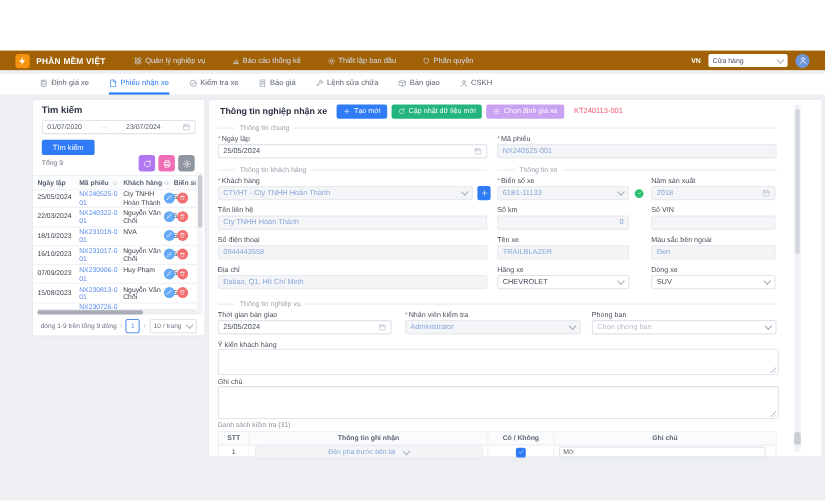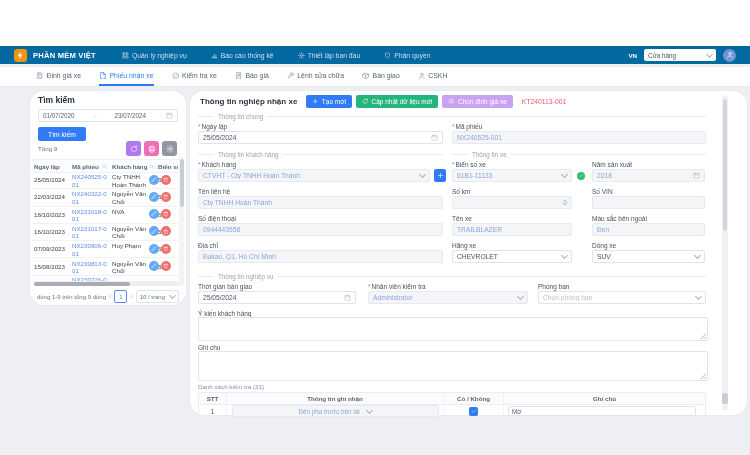--- a/index.html
+++ b/index.html
@@ -2,38 +2,38 @@
 <html><head>
 <meta charset="utf-8">
 <style>
   html,body{margin:0;padding:0;}
   body{width:750px;height:455px;overflow:hidden;background:#fff;
        font-family:"Liberation Sans",sans-serif;-webkit-font-smoothing:antialiased;}
   .stage{position:absolute;width:750px;height:455px;top:0;left:0;}
   .abs{position:absolute;}
   
   .topstrip{position:absolute;top:0;left:0;width:750px;height:46px;background:#ffffff;border-bottom:1px solid #f0f0f0;}
-  .navbar{position:absolute;top:46px;left:0;width:750px;height:18px;background:#0369a1;display:flex;align-items:center;padding:0 14px;box-sizing:border-box;}
+  .navbar{position:absolute;top:46px;left:0;width:750px;height:18px;background:#a16207;display:flex;align-items:center;padding:0 14px;box-sizing:border-box;}
   .logo{width:13px;height:13px;background:#f5930f;border-radius:3px;display:flex;align-items:center;justify-content:center;flex:0 0 auto;}
   .brand{color:#fff;font-weight:bold;font-size:7.6px;margin-left:6px;letter-spacing:.2px;white-space:nowrap;}
   .nav-menu{display:flex;gap:24px;margin-left:26px;}
   .nav-item{display:flex;align-items:center;gap:3px;color:#d5ddf0;font-size:6.8px;white-space:nowrap;cursor:pointer;}
   .nav-item svg{width:7px;height:7px;}
   .nav-right{margin-left:auto;display:flex;align-items:center;gap:7px;}
   .lang{color:#fff;font-size:6.2px;font-weight:bold;}
   .storebox{width:64px;height:12px;background:#fff;border-radius:2px;display:flex;align-items:center;justify-content:space-between;padding:0 4px;font-size:6.3px;color:#4a5160;}
   .avatar{width:13px;height:13px;border-radius:50%;background:#6e95d8;display:flex;align-items:center;justify-content:center;}
   .avatar svg{width:8px;height:8px;}
   
   .page{position:absolute;top:64px;left:0;width:750px;height:391px;background:#edeff3;}
   .tabbar{position:absolute;top:67px;left:0;width:750px;height:20px;background:#fff;border-bottom:1px solid #e8eaee;display:flex;align-items:stretch;padding-left:36px;gap:18px;box-sizing:border-box;}
   .tab{display:flex;align-items:center;gap:3px;font-size:6.9px;color:#5a6370;border-bottom:2px solid transparent;cursor:pointer;white-space:nowrap;}
   .tab svg{width:7.5px;height:7.5px;}
   .tab.active{color:#2b7cf7;border-bottom-color:#2b7cf7;}
-  .card{position:absolute;background:#fff;border-radius:14px;box-shadow:0 0 2px rgba(20,30,60,.07);}
+  .card{position:absolute;background:#fff;border-radius:2px;box-shadow:0 0 2px rgba(20,30,60,.07);}
   
   .lt{font-size:6.2px;color:#3c434e;}
   .lcard-title{font-size:8.5px;font-weight:bold;color:#2a3240;}
   .datebox{position:absolute;left:8px;top:18px;width:140px;height:13px;border:1px solid #dfe3ea;border-radius:2px;display:flex;align-items:center;justify-content:space-between;padding:0 4px;box-sizing:border-box;font-size:6.3px;color:#555e6b;background:#fff;}
   .btn-search{position:absolute;left:8px;top:36px;width:48px;height:14px;background:#2f7cf6;border-radius:2px;color:#fff;font-size:6.8px;display:flex;align-items:center;justify-content:center;cursor:pointer;}
   .sq{position:absolute;top:50px;width:15px;height:15px;border-radius:3px;display:flex;align-items:center;justify-content:center;cursor:pointer;}
   .sq svg{width:8px;height:8px;color:#fff;}
   .lthead{position:absolute;left:0;top:68px;width:149px;height:12px;background:#fbfcfd;border-top:1px solid #eef0f3;border-bottom:1px solid #eef0f3;}
   .lthead span{position:absolute;top:2.5px;font-size:6.2px;color:#5b6472;font-weight:bold;white-space:nowrap;overflow:hidden;}
   .lrow{position:absolute;left:0;width:149px;height:17.3px;border-bottom:1px solid #f0f1f4;cursor:pointer;}

